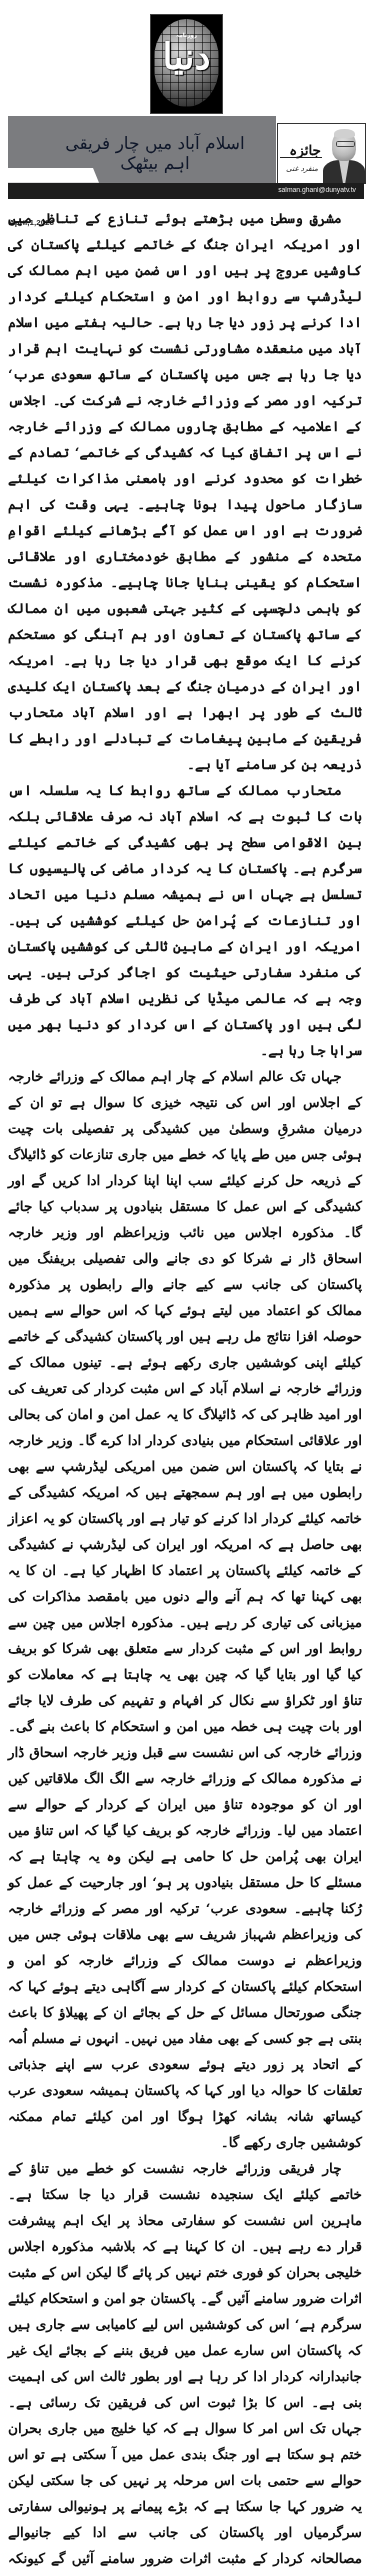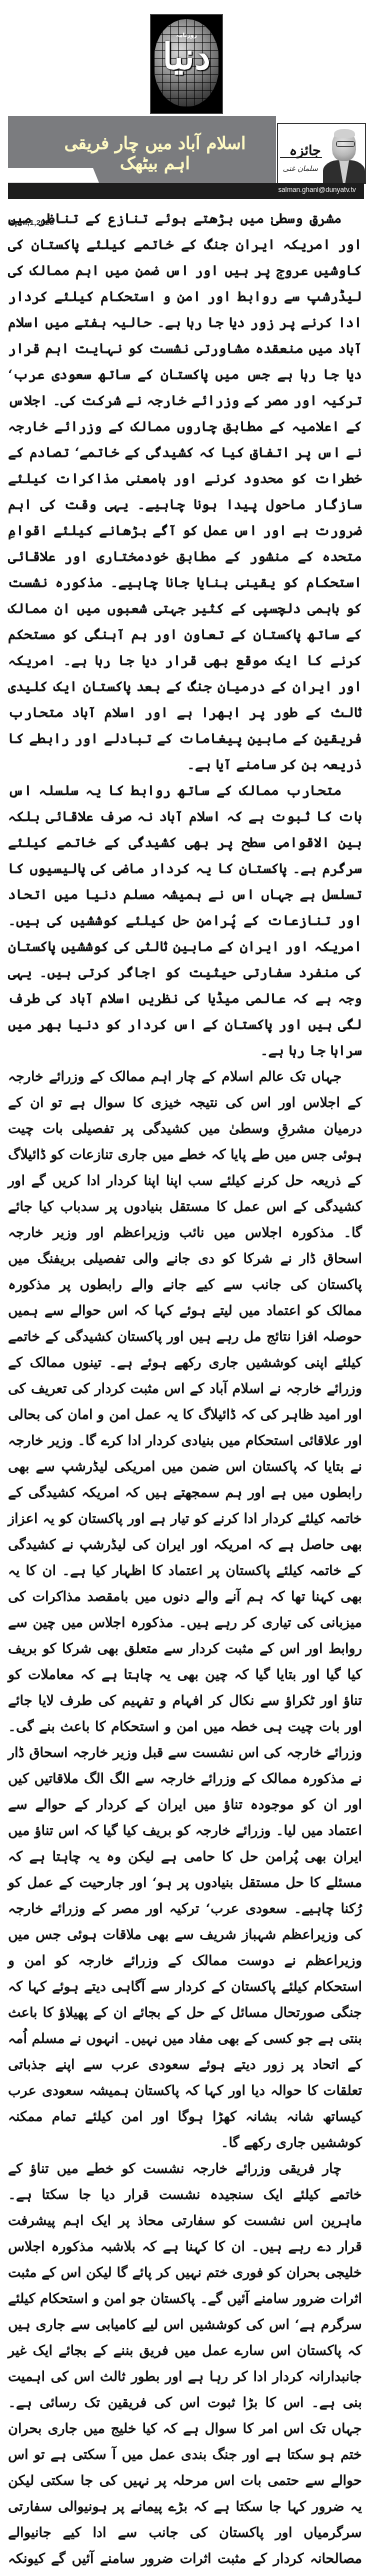--- a/index.html
+++ b/index.html
@@ -12,21 +12,21 @@
                       repeating-linear-gradient(90deg, rgba(0,0,0,0.55) 0 0.6px, transparent 0.6px 8px); }
   .logo-title { position: absolute; left: 0; right: 0; top: 23px; text-align: center; direction: rtl;
     font-family: "DejaVu Serif", serif; font-weight: bold; font-size: 36px; color: #fff; text-shadow: 0 0 1.7px #000, 1.1px 1.1px 1.1px #000; line-height: 1; }
   .logo-sub { position: absolute; left: 0; right: 0; top: 17px; text-align: center; direction: rtl; font-size: 5.7px; color: #fff; font-weight: bold; }
 
   .header { position: absolute; left: 8px; top: 116px; width: 356px; height: 85px; }
   .title-band { position: absolute; left: 0; top: 0; width: 268px; height: 67px; background: #7b7c7f; }
   .title-band-notch { position: absolute; left: 0; top: 52px; width: 91px; height: 14.7px; background: #ffffff;
     clip-path: polygon(0 0, 85px 0, 91px 100%, 0 100%); }
   .headline { position: absolute; left: 45px; top: 17px; width: 204px; text-align: center; direction: rtl;
-    font-family: "DejaVu Serif", serif; font-weight: bold; font-size: 17px; color: #fef9c3; line-height: 1.2; }
+    font-family: "DejaVu Serif", serif; font-weight: normal; font-size: 17px; color: #0f172a; line-height: 1.2; }
   .date { position: absolute; left: 1.1px; top: 54px; font-family: "Liberation Sans", sans-serif; font-size: 8px; font-weight: bold; color: #222; margin-top: 48px; }
   .author-box { position: absolute; left: 269px; top: 6.8px; width: 87px; height: 60px; background: #fff; border: 0.6px solid #333; border-bottom: none; overflow: hidden; }
   .column-name { position: absolute; right: 44px; top: 10.2px; direction: rtl; font-family: "DejaVu Serif", serif; font-weight: bold; font-size: 13.6px; color: #111; margin-top: 8px; }
   .column-divider { position: absolute; left: 2.3px; width: 42px; top: 33px; height: 1.1px; background: #222; }
   .author-name { position: absolute; right: 47px; top: 40px; direction: rtl; font-family: "DejaVu Serif", serif; font-style: italic; font-size: 7.4px; color: #222; }
   .author-photo { position: absolute; right: 0; bottom: 0; width: 44px; height: 57px; }
   .photo-head { position: absolute; left: 11.3px; top: 4.5px; width: 24px; height: 29.5px; border-radius: 45% 45% 40% 40%;
     background: radial-gradient(circle at 45% 40%, #e6e6e6 0%, #b8b8b8 55%, #7a7a7a 100%); }
   .photo-hair { position: absolute; left: 12.5px; top: 2.3px; width: 21.6px; height: 9px; border-radius: 50% 50% 30% 30%; background: #d0d0d0; }
   .photo-glasses { position: absolute; left: 14.7px; top: 14.7px; width: 17px; height: 4px; border: 0.6px solid #444; border-radius: 1.7px; }
@@ -51,21 +51,21 @@
 
 <div class="header">
   <div class="title-band">
     <div class="headline">اسلام آباد میں چار فریقی اہم بیٹھک</div>
     <div class="title-band-notch"></div>
     <div class="date">April,1,2026</div>
   </div>
   <div class="author-box">
     <div class="column-name">جائزہ</div>
     <div class="column-divider"></div>
-    <div class="author-name">سلمان غنی</div>
+    <div class="author-name">منفرد غنی</div>
     <div class="author-photo">
       <div class="photo-body"></div>
       <div class="photo-shirt"></div>
       <div class="photo-head"></div>
       <div class="photo-hair"></div>
       <div class="photo-glasses"></div>
     </div>
   </div>
   <div class="email-bar">
     <span class="email">salman.ghani@dunyatv.tv</span>

